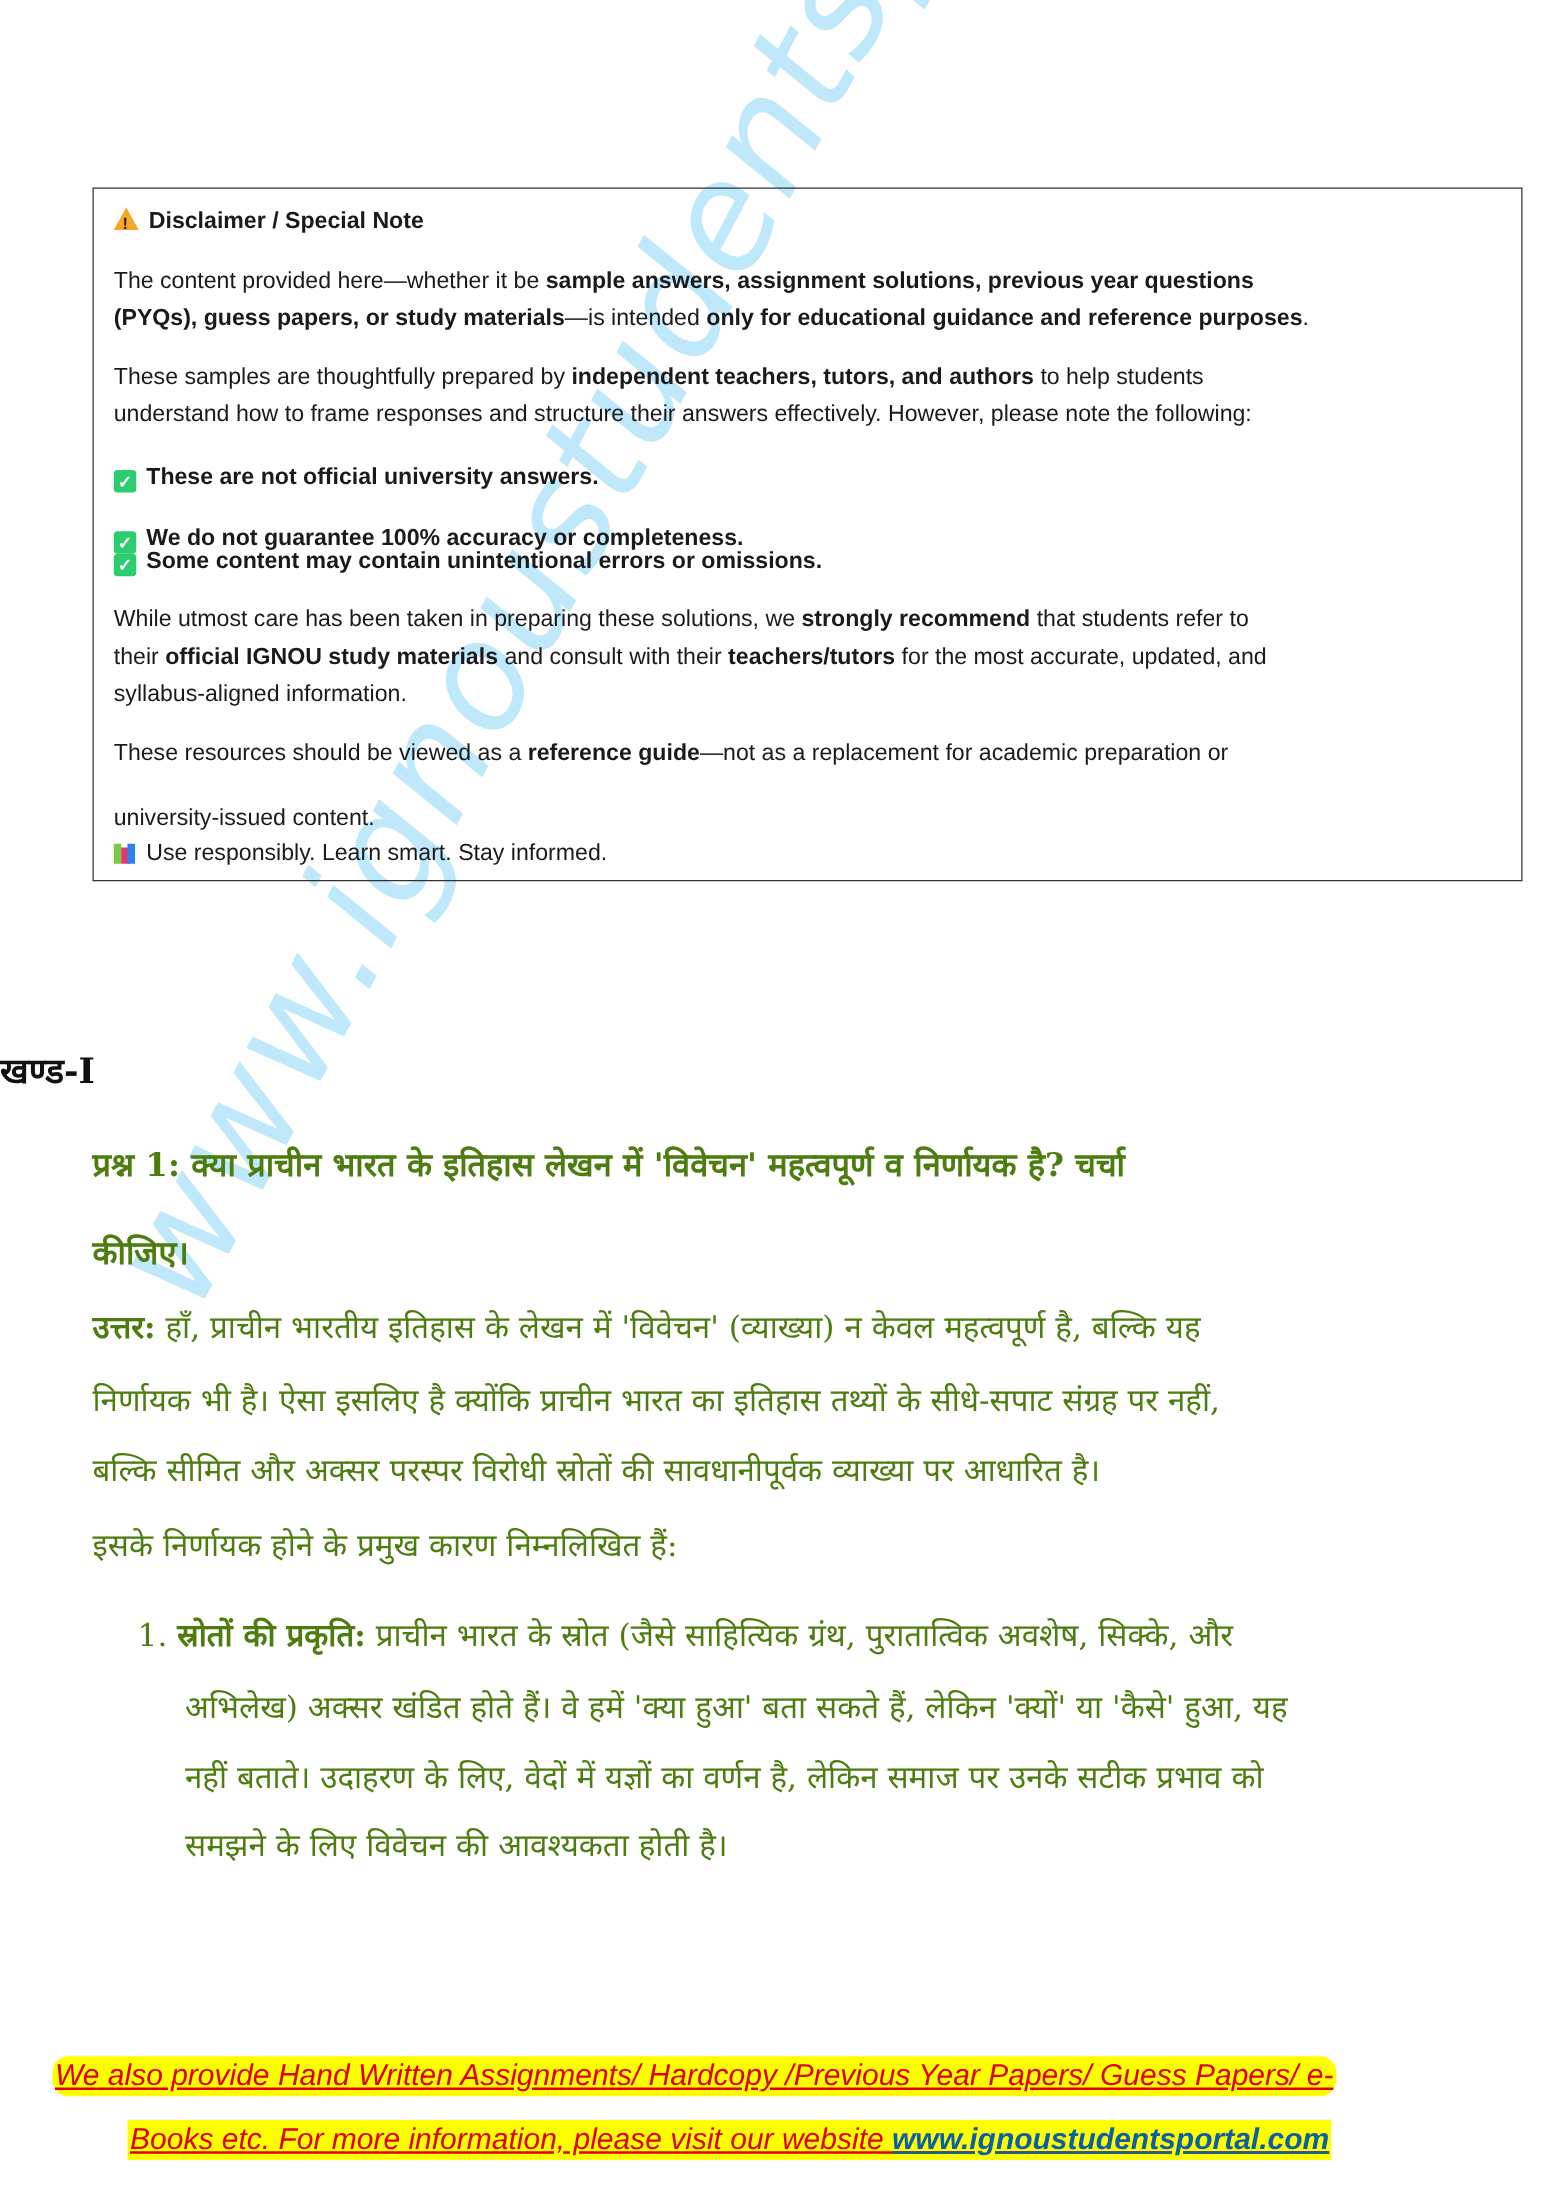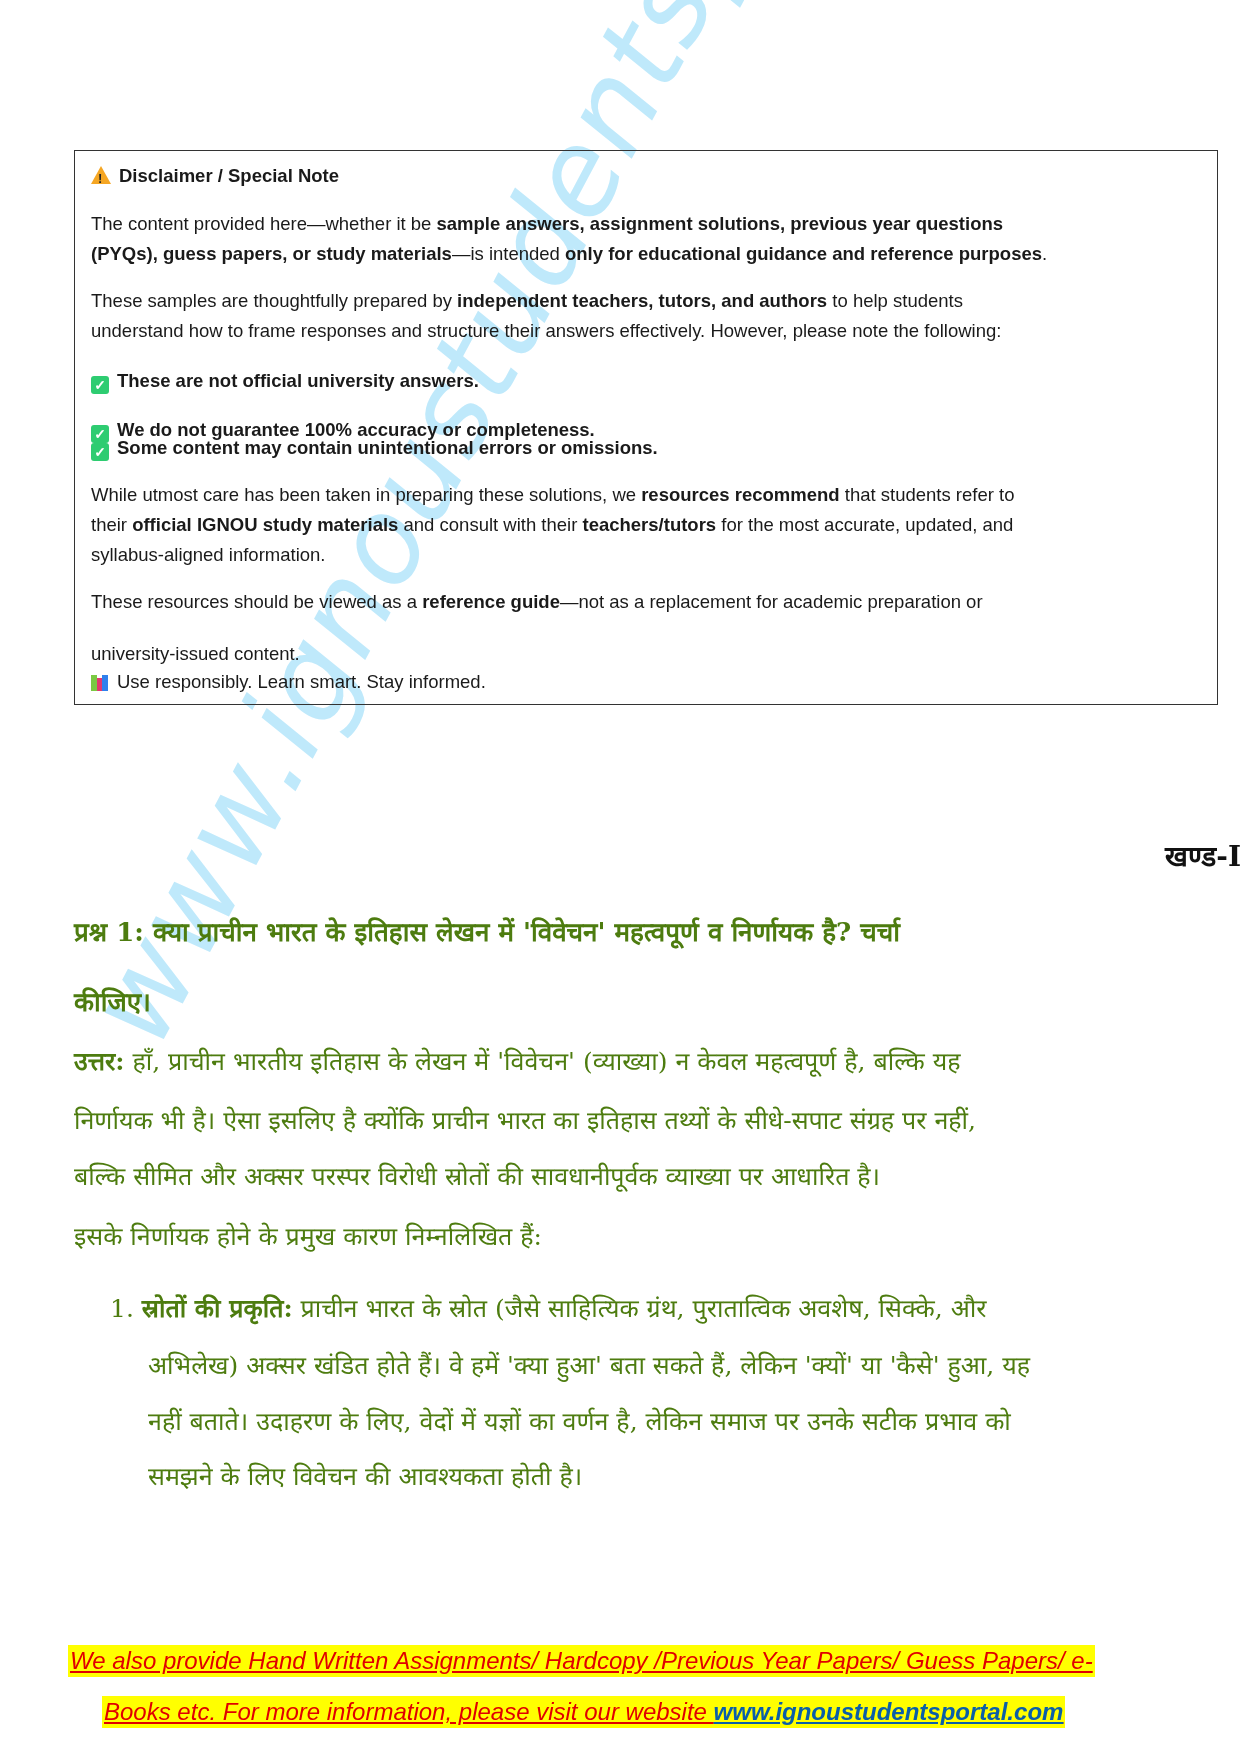--- a/index.html
+++ b/index.html
@@ -14,21 +14,21 @@
     border: 1.5px solid #333; box-sizing: border-box; z-index: 1;
     font-family: "Liberation Sans", sans-serif; font-size: 18.5px; color: #1a1a1a;
   }
   .dline { position: absolute; left: 16px; white-space: nowrap; line-height: 22px; }
   .dline b { font-weight: bold; }
   .icon-warn { display: inline-block; width: 0; height: 0; border-left: 10px solid transparent; border-right: 10px solid transparent; border-bottom: 18px solid #f5a623; position: relative; vertical-align: -2px; margin-right: 8px; }
   .icon-warn::after { content: "!"; position: absolute; left: -3px; top: 2px; font-size: 13px; font-weight: bold; color: #222; }
   .icon-check { display: inline-block; width: 18px; height: 18px; background: #2ecc71; border-radius: 3px; color: #fff; font-size: 14px; line-height: 18px; text-align: center; vertical-align: -3px; margin-right: 8px; font-weight: bold; }
   .icon-books { display: inline-block; width: 18px; height: 18px; position: relative; vertical-align: -3px; margin-right: 8px; }
   .icon-books span { position: absolute; bottom: 0; width: 6px; }
-  .heading { position: absolute; left: 0; width: 1241px; text-align: right; top: 836px; font-family: "DejaVu Serif", serif; font-weight: bold; font-size: 28px; z-index: 1; }
+  .heading { position: absolute; left: 0; width: 1241px; text-align: left; top: 836px; font-family: "DejaVu Serif", serif; font-weight: bold; font-size: 28px; z-index: 1; }
   .hi { position: absolute; font-family: "DejaVu Serif", serif; font-size: 25px; white-space: nowrap; z-index: 1; color: #4d7c0f; }
   .hi.q { font-weight: bold; font-size: 26px; }
   .footer-line { position: absolute; font-family: "Liberation Sans", sans-serif; font-style: italic; font-size: 24px; color: #e00000; background: #ffff00; text-decoration: underline; white-space: nowrap; z-index: 1; line-height: 32px; padding: 0 2px; }
   .footer-link { color: #0b5fa8; font-weight: bold; text-decoration: underline; }
 </style>
 </head>
 <body>
 
 <div class="watermark">www.ignoustudentsportal.com</div>
 
@@ -40,21 +40,21 @@
   <div class="dline" style="top:62px;"><span>The content provided here—whether it be </span><b>sample answers, assignment solutions, previous year questions</b></div>
   <div class="dline" style="top:92px;"><b>(PYQs), guess papers, or study materials</b><span>—is intended </span><b>only for educational guidance and reference purposes</b><span>.</span></div>
 
   <div class="dline" style="top:139px;"><span>These samples are thoughtfully prepared by </span><b>independent teachers, tutors, and authors</b><span> to help students</span></div>
   <div class="dline" style="top:169px;">understand how to frame responses and structure their answers effectively. However, please note the following:</div>
 
   <div class="dline" style="top:219px;font-weight:bold;"><span class="icon-check">✓</span><span>These are not official university answers.</span></div>
   <div class="dline" style="top:268px;font-weight:bold;"><span class="icon-check">✓</span><span>We do not guarantee 100% accuracy or completeness.</span></div>
   <div class="dline" style="top:286px;font-weight:bold;"><span class="icon-check">✓</span><span>Some content may contain unintentional errors or omissions.</span></div>
 
-  <div class="dline" style="top:333px;"><span>While utmost care has been taken in preparing these solutions, we </span><b>resources recommend</b><span> that students refer to</span></div>
+  <div class="dline" style="top:333px;"><span>While utmost care has been taken in preparing these solutions, we </span><b>strongly recommend</b><span> that students refer to</span></div>
   <div class="dline" style="top:363px;"><span>their </span><b>official IGNOU study materials</b><span> and consult with their </span><b>teachers/tutors</b><span> for the most accurate, updated, and</span></div>
   <div class="dline" style="top:393px;">syllabus-aligned information.</div>
 
   <div class="dline" style="top:440px;"><span>These resources should be viewed as a </span><b>reference guide</b><span>—not as a replacement for academic preparation or</span></div>
   <div class="dline" style="top:450px;margin-top:42px;">university-issued content.</div>
 
   <div class="dline" style="top:520px;font-weight:normal;">
     <span class="icon-books"><span style="left:0;height:16px;background:#7ac943;"></span><span style="left:6px;height:13px;background:#e2386f;"></span><span style="left:11px;height:16px;background:#2f80ed;"></span></span><span>Use responsibly. Learn smart. Stay informed.</span>
   </div>
 </div>
@@ -68,14 +68,14 @@
 <div class="hi" style="left:74px;top:1102px;">निर्णायक भी है। ऐसा इसलिए है क्योंकि प्राचीन भारत का इतिहास तथ्यों के सीधे-सपाट संग्रह पर नहीं,</div>
 <div class="hi" style="left:74px;top:1158px;">बल्कि सीमित और अक्सर परस्पर विरोधी स्रोतों की सावधानीपूर्वक व्याख्या पर आधारित है।</div>
 
 <div class="hi" style="left:74px;top:1218px;">इसके निर्णायक होने के प्रमुख कारण निम्नलिखित हैं:</div>
 
 <div class="hi" style="left:110px;top:1290px;"><span>1.</span> <b>स्रोतों की प्रकृति:</b><span> प्राचीन भारत के स्रोत (जैसे साहित्यिक ग्रंथ, पुरातात्विक अवशेष, सिक्के, और</span></div>
 <div class="hi" style="left:148px;top:1347px;">अभिलेख) अक्सर खंडित होते हैं। वे हमें 'क्या हुआ' बता सकते हैं, लेकिन 'क्यों' या 'कैसे' हुआ, यह</div>
 <div class="hi" style="left:148px;top:1403px;">नहीं बताते। उदाहरण के लिए, वेदों में यज्ञों का वर्णन है, लेकिन समाज पर उनके सटीक प्रभाव को</div>
 <div class="hi" style="left:148px;top:1458px;">समझने के लिए विवेचन की आवश्यकता होती है।</div>
 
-<div class="footer-line" style="left:68px;top:1645px;">We also provide Hand Written Assignments/ Hardcopy /Previous Year Papers/ Guess Papers/ e-</div>
+<div class="footer-line" style="left:42px;top:1645px;border-radius:13px;">We also provide Hand Written Assignments/ Hardcopy /Previous Year Papers/ Guess Papers/ e-</div>
 <div class="footer-line" style="left:102px;top:1696px;"><span>Books etc. For more information, please visit our website </span><a class="footer-link">www.ignoustudentsportal.com</a></div>
 
 </body></html>

